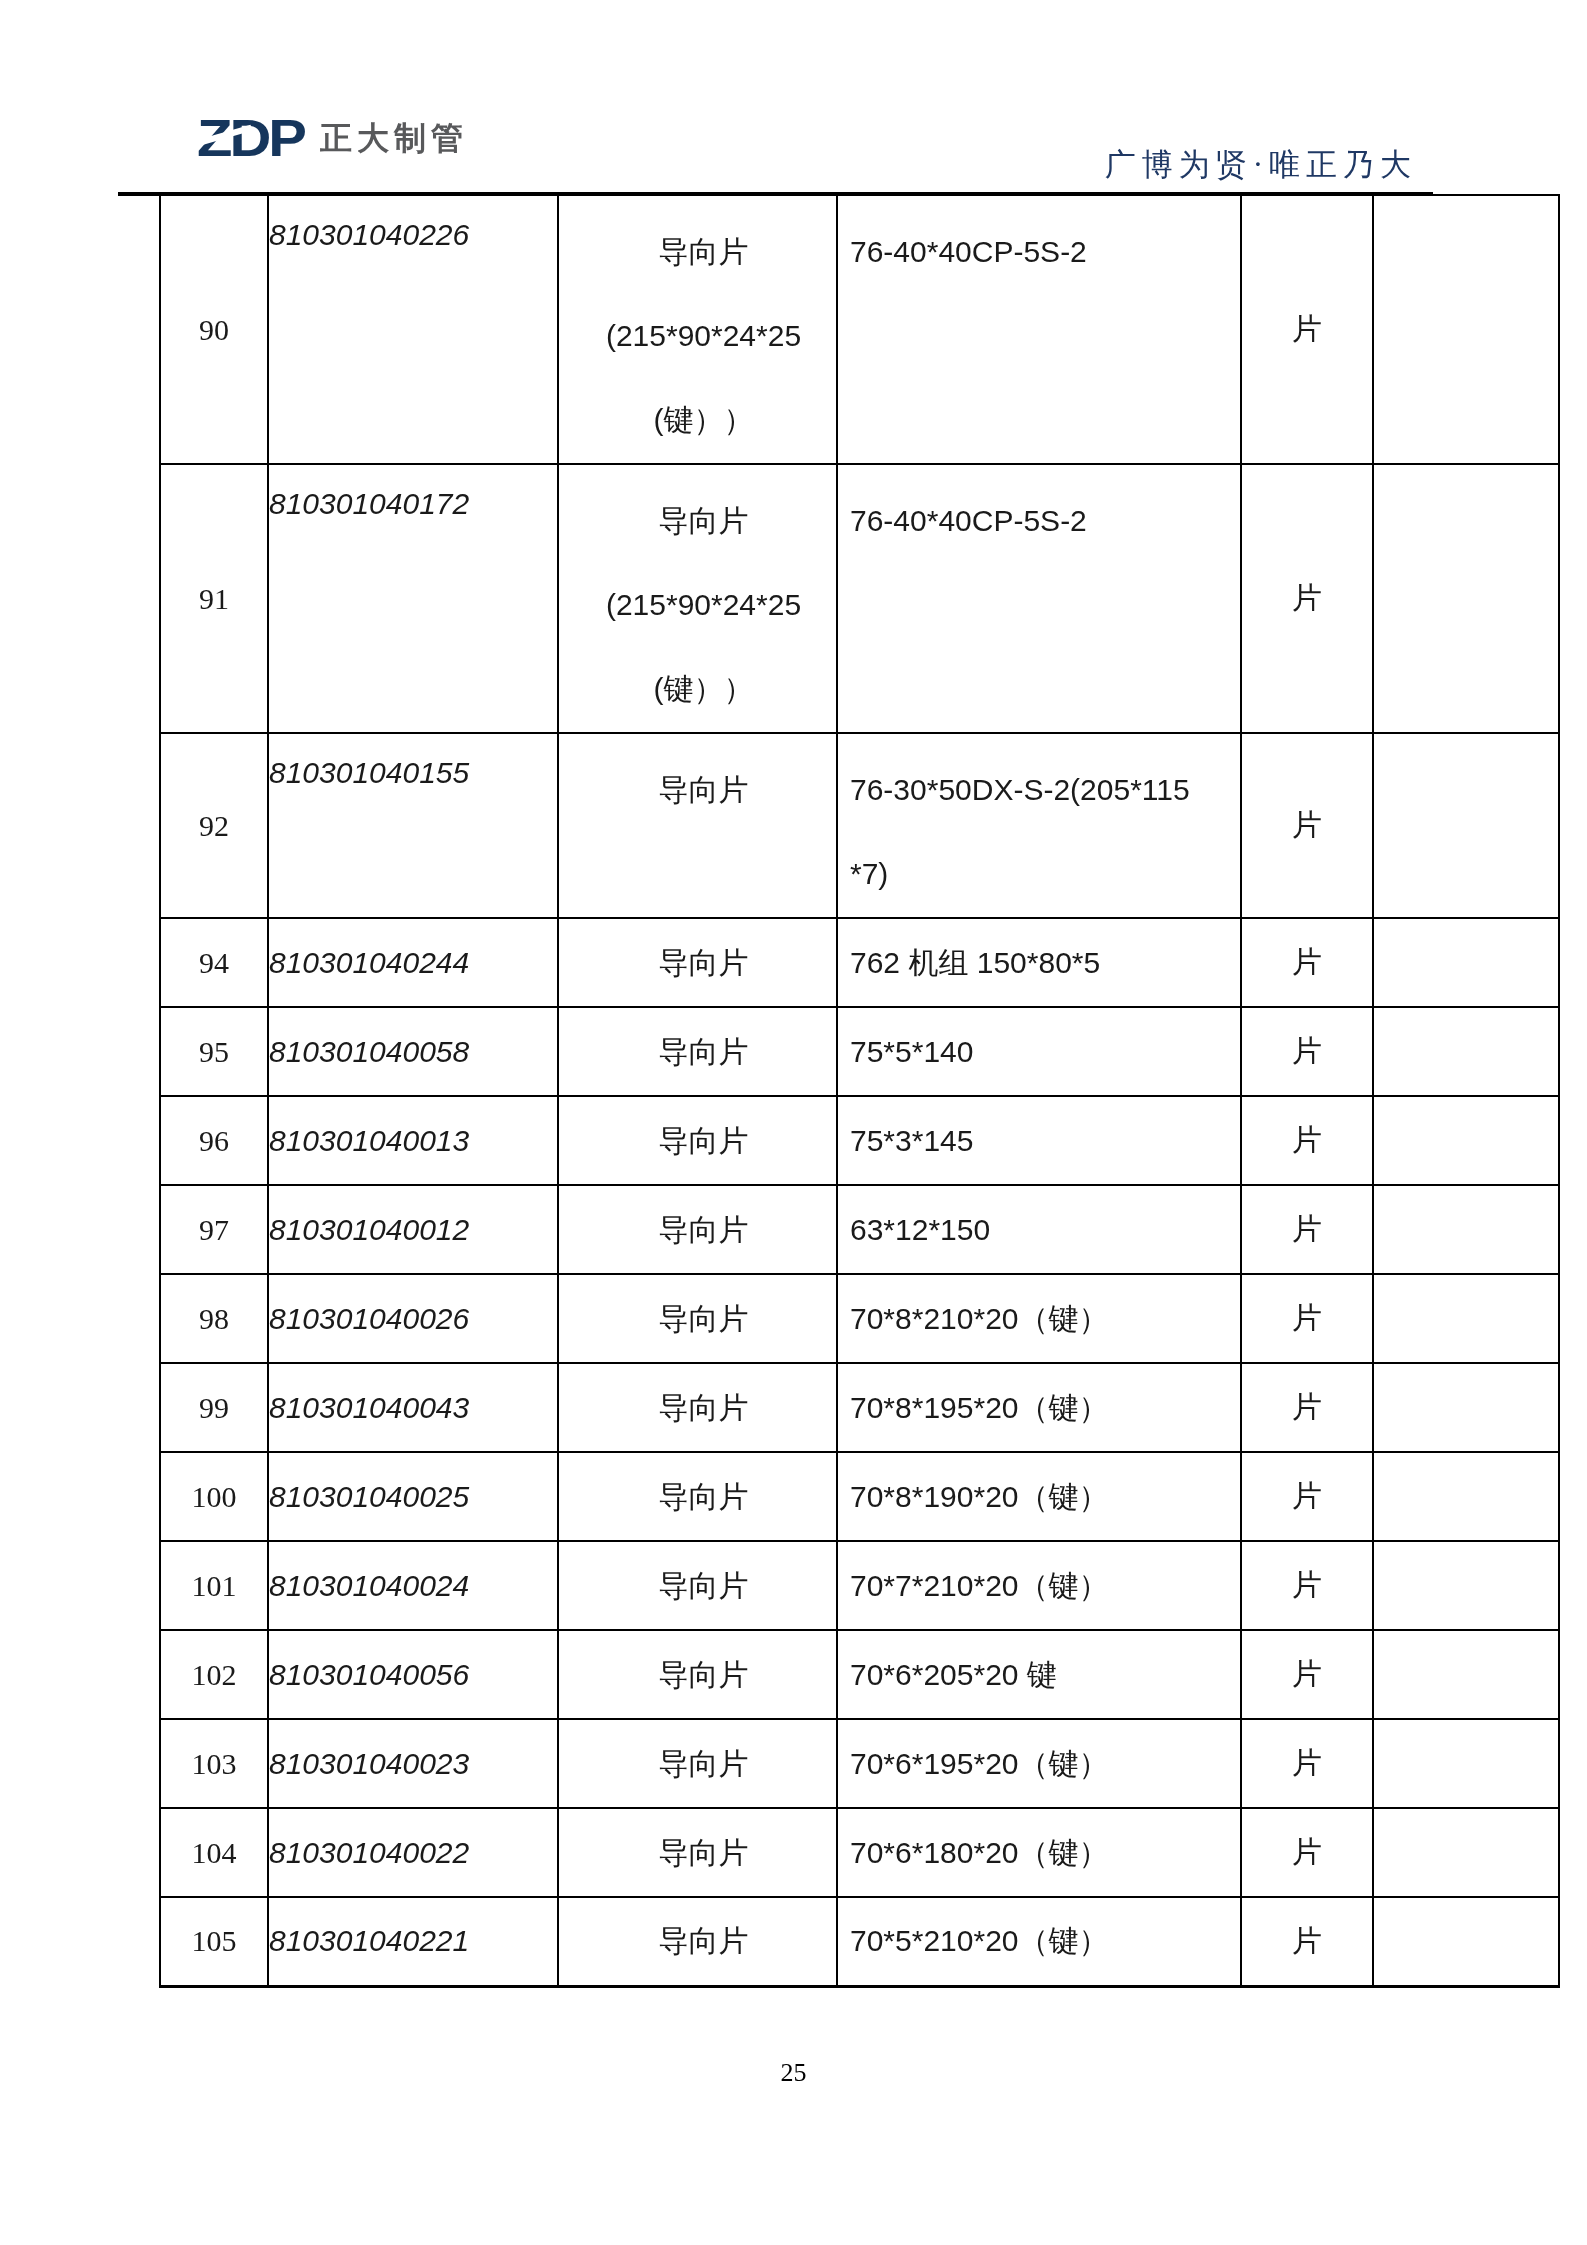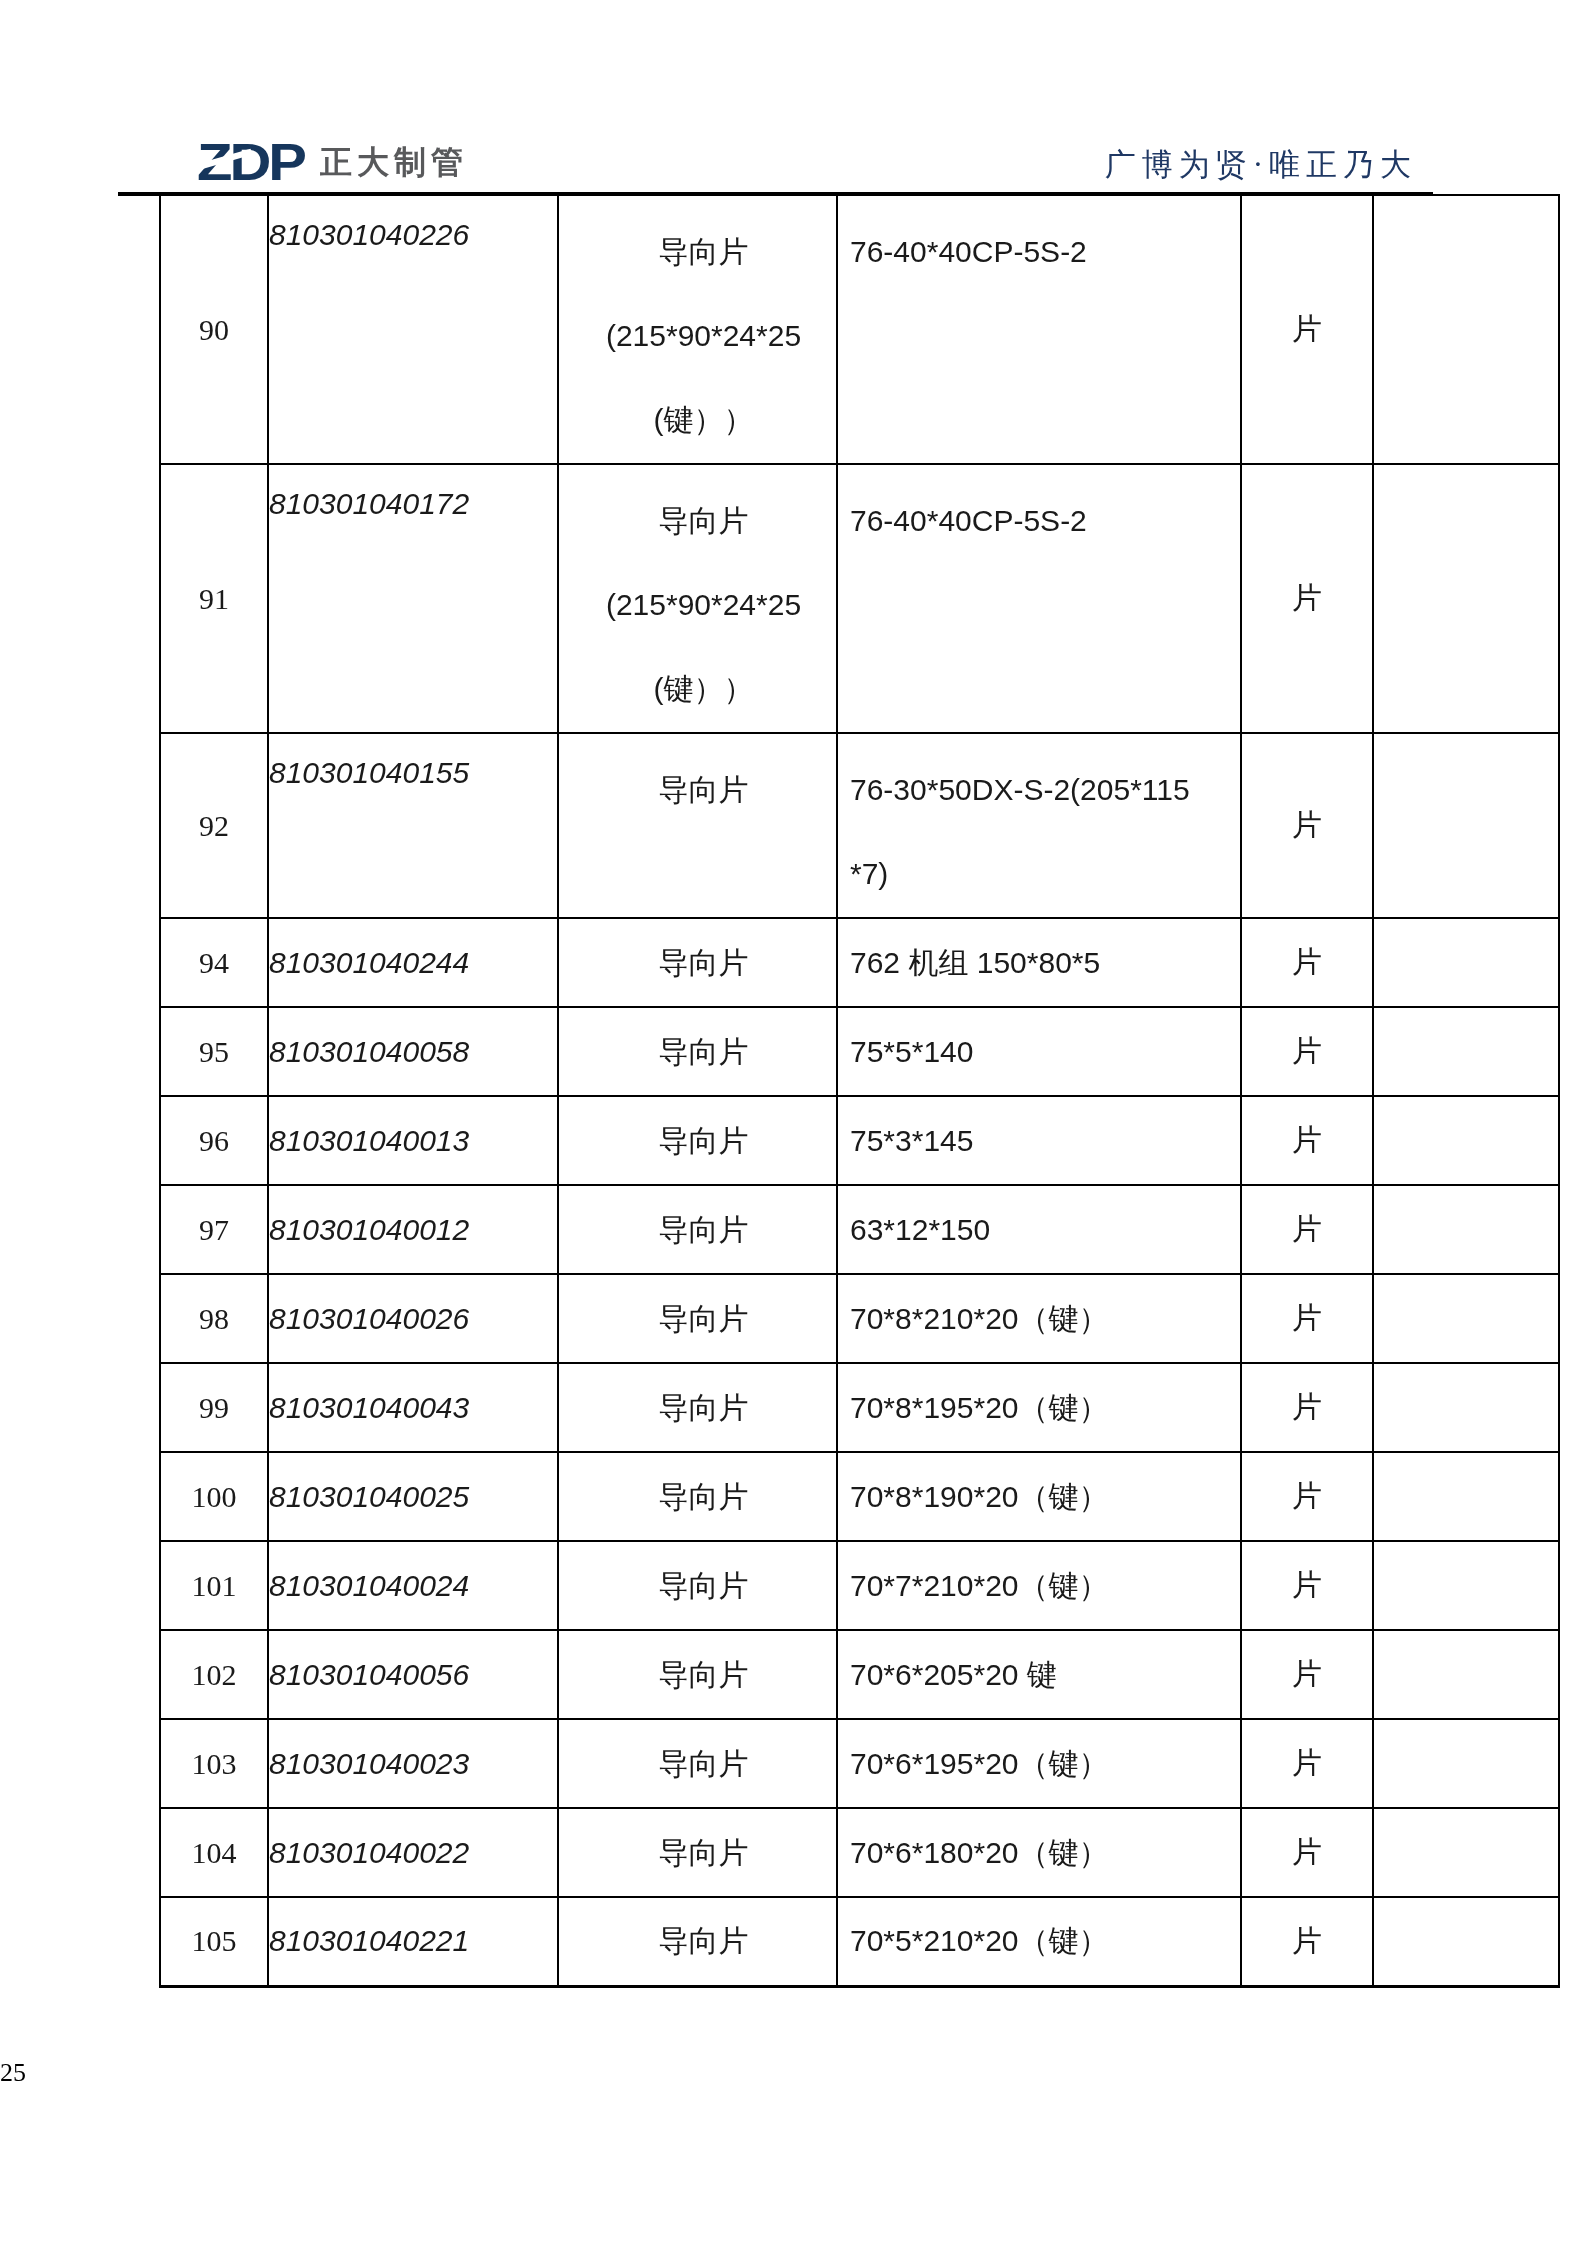--- a/index.html
+++ b/index.html
@@ -8,21 +8,21 @@
     background:#ffffff;
     font-family:"Liberation Sans",sans-serif;
     color:#1a1a1a;
     position:relative;
     overflow:hidden;
   }
   .page{position:absolute;inset:0;}
 
   
   .logo{
-    position:absolute;left:197px;top:136px;
+    position:absolute;left:197px;top:112px;
     display:flex;align-items:center;white-space:nowrap;
   }
   .logo-zdp{
     position:relative;
     font-weight:900;font-size:58px;line-height:52px;
     letter-spacing:-3px;
     color:#16365C;
     transform:scaleY(0.88);
   }
   .logo-zdp::after{ 
@@ -78,20 +78,21 @@
   tr.tall td.c-code,
   tr.tall td.c-name,
   tr.tall td.c-spec{vertical-align:top;padding-top:14px;}
   tr.tall td .line{line-height:84px;}
   tr.tall td.c-code{padding-top:22px;}
   td .line{line-height:40px;}
 
   
   .page-number{
     position:absolute;left:0;top:2058px;width:100%;
+    text-align:center;
     font-family:"Liberation Serif","DejaVu Serif",serif;
     font-size:26px;color:#000;
   }
 </style>
 </head>
 <body>
 
 <div class="page">
 
   <div class="logo">

